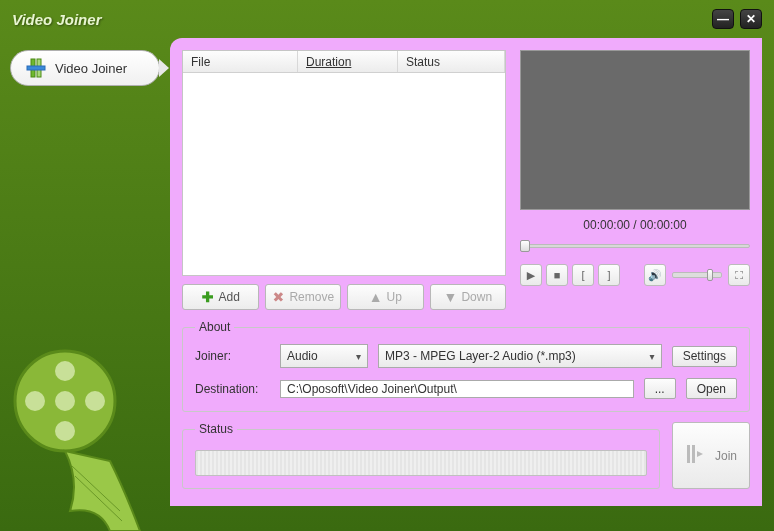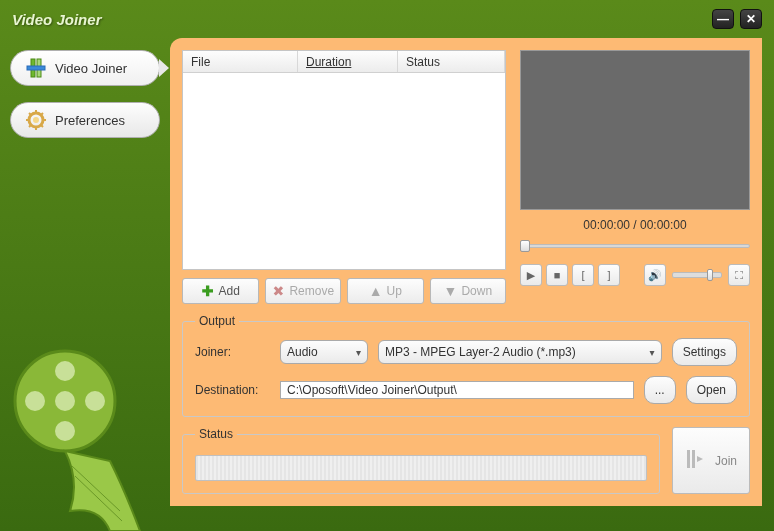--- a/index.html
+++ b/index.html
@@ -12,21 +12,21 @@
 
 .main { display: flex; height: calc(100% - 38px); }
 .sidebar { width: 170px; padding: 12px 10px; display: flex; flex-direction: column; gap: 16px; position: relative; }
 .nav-btn { height: 36px; background: linear-gradient(#fdfdfd,#e8e8e8); border: 1px solid #b0b0b0; border-radius: 18px; display: flex; align-items: center; gap: 8px; padding: 0 14px; font-size: 13px; color: #333; cursor: pointer; position: relative; }
 .nav-btn.active { background: linear-gradient(#fff,#f0f0f0); }
 .nav-btn.active::after { content: ''; position: absolute; right: -10px; top: 50%; transform: translateY(-50%); border-left: 10px solid #e8e8e8; border-top: 9px solid transparent; border-bottom: 9px solid transparent; }
 .nav-icon { width: 22px; height: 22px; display: flex; align-items: center; justify-content: center; }
 
 .film-reel { position: absolute; bottom: 0; left: 10px; width: 150px; height: 220px; }
 
-.content { flex: 1; background: #fdba74; border-radius: 12px 0 0 0; margin-right: 12px; margin-bottom: 25px; padding: 12px; display: flex; flex-direction: column; gap: 10px; }
+.content { flex: 1; background: #f0abfc; border-radius: 12px 0 0 0; margin-right: 12px; margin-bottom: 25px; padding: 12px; display: flex; flex-direction: column; gap: 10px; }
 
 .top-row { display: flex; gap: 14px; height: 260px; }
 .file-panel { flex: 1; display: flex; flex-direction: column; }
 .file-table { flex: 1; border: 1px solid #c5c5c5; background: #fff; }
 .file-header { display: flex; height: 22px; background: linear-gradient(#fdfdfd,#ececec); border-bottom: 1px solid #d0d0d0; }
 .file-col { border-right: 1px solid #d8d8d8; font-size: 12px; color: #333; display: flex; align-items: center; padding: 0 8px; }
 .file-col.file { width: 115px; }
 .file-col.dur { width: 100px; text-decoration: underline; }
 .file-col.status { flex: 1; }
 
@@ -45,26 +45,26 @@
 .preview-controls { display: flex; align-items: center; gap: 4px; }
 .pc-btn { width: 22px; height: 22px; background: linear-gradient(#fdfdfd,#eaeaea); border: 1px solid #bbb; border-radius: 3px; display: flex; align-items: center; justify-content: center; font-size: 11px; color: #666; cursor: pointer; }
 .vol-slider { width: 50px; height: 6px; background: #ddd; border: 1px solid #bbb; border-radius: 2px; position: relative; margin: 0 2px; }
 .vol-thumb { position: absolute; right: 8px; top: -4px; width: 6px; height: 12px; background: linear-gradient(#fff,#ddd); border: 1px solid #999; border-radius: 2px; }
 
 fieldset { border: 1px solid #c8c8c8; border-radius: 3px; padding: 10px 12px 12px; }
 legend { font-size: 12px; color: #333; padding: 0 4px; }
 .output-row { display: flex; align-items: center; gap: 10px; margin-bottom: 10px; }
 .output-row:last-child { margin-bottom: 0; }
 .output-label { width: 75px; font-size: 12px; color: #333; }
-.select-box { height: 24px; background: linear-gradient(#fdfdfd,#eaeaea); border: 1px solid #aaa; border-radius: 6px; display: flex; align-items: center; padding: 0 6px; font-size: 12px; color: #333; position: relative; cursor: pointer; }
+.select-box { height: 24px; background: linear-gradient(#fdfdfd,#eaeaea); border: 1px solid #aaa; border-radius: 0; display: flex; align-items: center; padding: 0 6px; font-size: 12px; color: #333; position: relative; cursor: pointer; }
 .select-box::after { content: '▾'; position: absolute; right: 6px; color: #555; font-size: 10px; }
 .sel-cat { width: 88px; }
 .sel-format { flex: 1; }
 .text-input { flex: 1; height: 18px; border: 1px solid #aaa; padding: 0 6px; font-size: 12px; color: #333; background: #fff; }
-.small-btn { height: 28px; padding: 0 10px; background: linear-gradient(#fdfdfd,#eaeaea); border: 1px solid #aaa; border-radius: 10px; font-size: 12px; color: #333; cursor: pointer; display: flex; align-items: center; }
+.small-btn { height: 21px; padding: 0 10px; background: linear-gradient(#fdfdfd,#eaeaea); border: 1px solid #aaa; border-radius: 2px; font-size: 12px; color: #333; cursor: pointer; display: flex; align-items: center; }
 
 .bottom-row { display: flex; gap: 12px; align-items: stretch; }
 .status-fs { flex: 1; }
 .progress-bar { height: 26px; background: repeating-linear-gradient(90deg, #e5e5e5 0, #e5e5e5 2px, #efefef 2px, #efefef 4px); border: 1px solid #c0c0c0; border-radius: 2px; margin-top: 4px; }
 .join-btn { width: 78px; background: linear-gradient(#fdfdfd,#eaeaea); border: 1px solid #bbb; border-radius: 3px; display: flex; align-items: center; justify-content: center; gap: 12px; font-size: 12px; color: #888; cursor: pointer; }
 </style>
 </head>
 <body>
 
 <div class="titlebar">
@@ -80,39 +80,20 @@
     <div class="nav-btn active">
       <span class="nav-icon">
         <svg width="22" height="22" viewBox="0 0 22 22">
             <rect x="6" y="2" width="4" height="18" fill="#6fb82f" stroke="#4a8a15"></rect>
             <rect x="12" y="2" width="4" height="18" fill="#a8d878" stroke="#4a8a15"></rect>
             <rect x="2" y="9" width="18" height="4" fill="#3a8ad8" stroke="#2a6ab8"></rect>
           </svg>
       </span>
       <span>Video Joiner</span>
     </div>
-    <div class="nav-btn">
-      <span class="nav-icon">
-        <svg width="20" height="20" viewBox="0 0 20 20">
-            <circle cx="10" cy="10" r="7" fill="none" stroke="#d8a848" stroke-width="3"></circle>
-            <circle cx="10" cy="10" r="3" fill="#f5d88a"></circle>
-            <g stroke="#d8a848" stroke-width="2">
-              <line x1="10" y1="0" x2="10" y2="3"></line>
-              <line x1="10" y1="17" x2="10" y2="20"></line>
-              <line x1="0" y1="10" x2="3" y2="10"></line>
-              <line x1="17" y1="10" x2="20" y2="10"></line>
-              <line x1="3" y1="3" x2="5" y2="5"></line>
-              <line x1="15" y1="15" x2="17" y2="17"></line>
-              <line x1="15" y1="5" x2="17" y2="3"></line>
-              <line x1="3" y1="17" x2="5" y2="15"></line>
-            </g>
-          </svg>
-      </span>
-      <span>Preferences</span>
-    </div>
 
     <svg class="film-reel" viewBox="0 0 150 220">
       <circle cx="55" cy="90" r="50" fill="#8ab838" stroke="#5a8a1a" stroke-width="3"></circle>
       <circle cx="55" cy="90" r="10" fill="#c8e098"></circle>
       <circle cx="55" cy="60" r="10" fill="#c8e098"></circle>
       <circle cx="55" cy="120" r="10" fill="#c8e098"></circle>
       <circle cx="25" cy="90" r="10" fill="#c8e098"></circle>
       <circle cx="85" cy="90" r="10" fill="#c8e098"></circle>
       <path d="M 55 140 Q 70 170 60 200 Q 90 195 100 220 L 130 220 Q 115 180 100 150 Z" fill="#9ac848" stroke="#5a8a1a" stroke-width="2"></path>
       <line x1="62" y1="155" x2="110" y2="200" stroke="#6a9828" stroke-width="1"></line>
@@ -178,21 +159,21 @@
               <div class="vol-thumb"></div>
             </div>
           <div class="pc-btn">
               <span>⛶</span>
             </div>
         </div>
       </div>
     </div>
 
     <fieldset>
-      <legend>Output</legend>
+      <legend>About</legend>
       <div class="output-row">
         <div class="output-label">Joiner:</div>
         <div class="select-box sel-cat">
             <span>Audio</span>
           </div>
         <div class="select-box sel-format">
             <span>MP3 - MPEG Layer-2 Audio (*.mp3)</span>
           </div>
         <div class="small-btn">Settings</div>
       </div>

